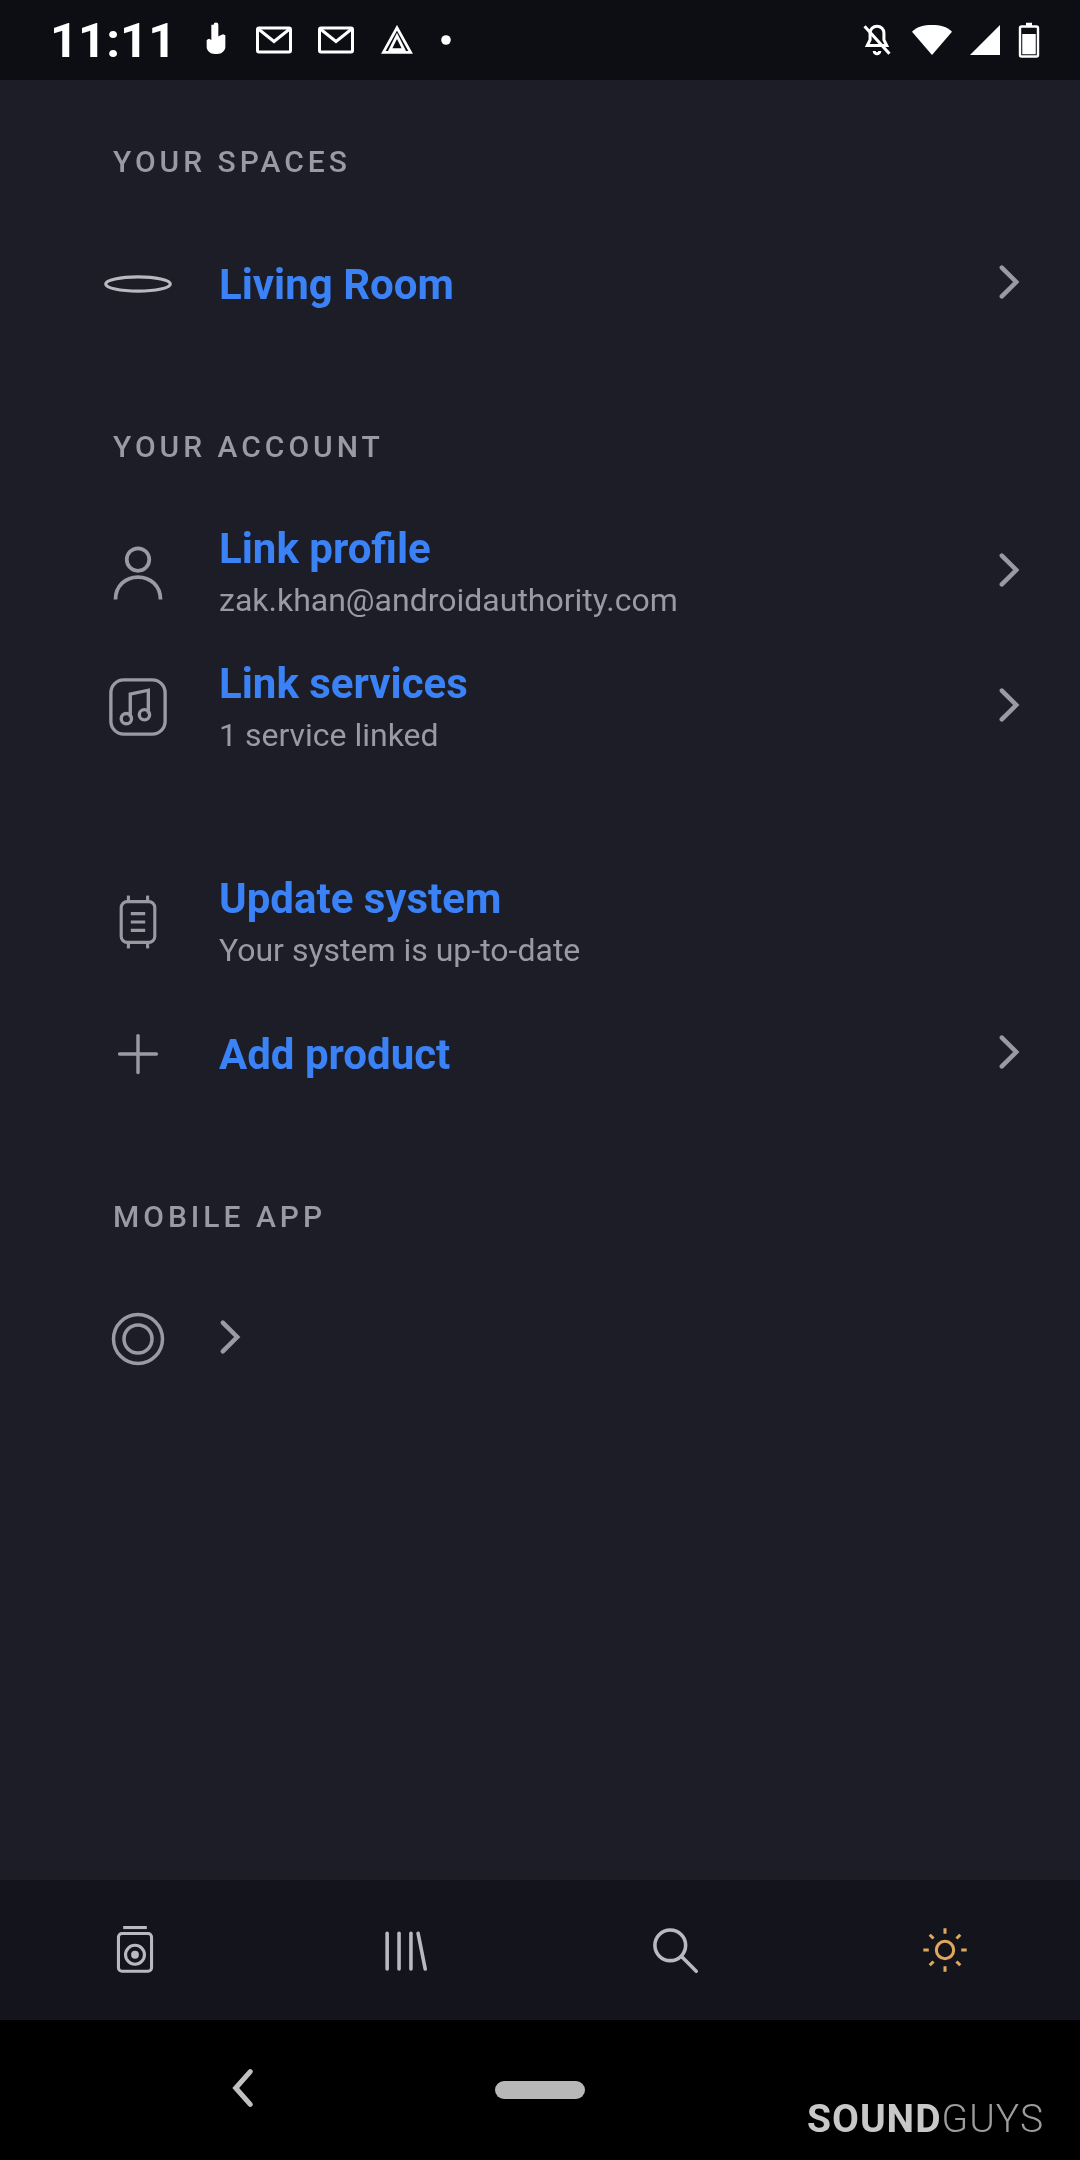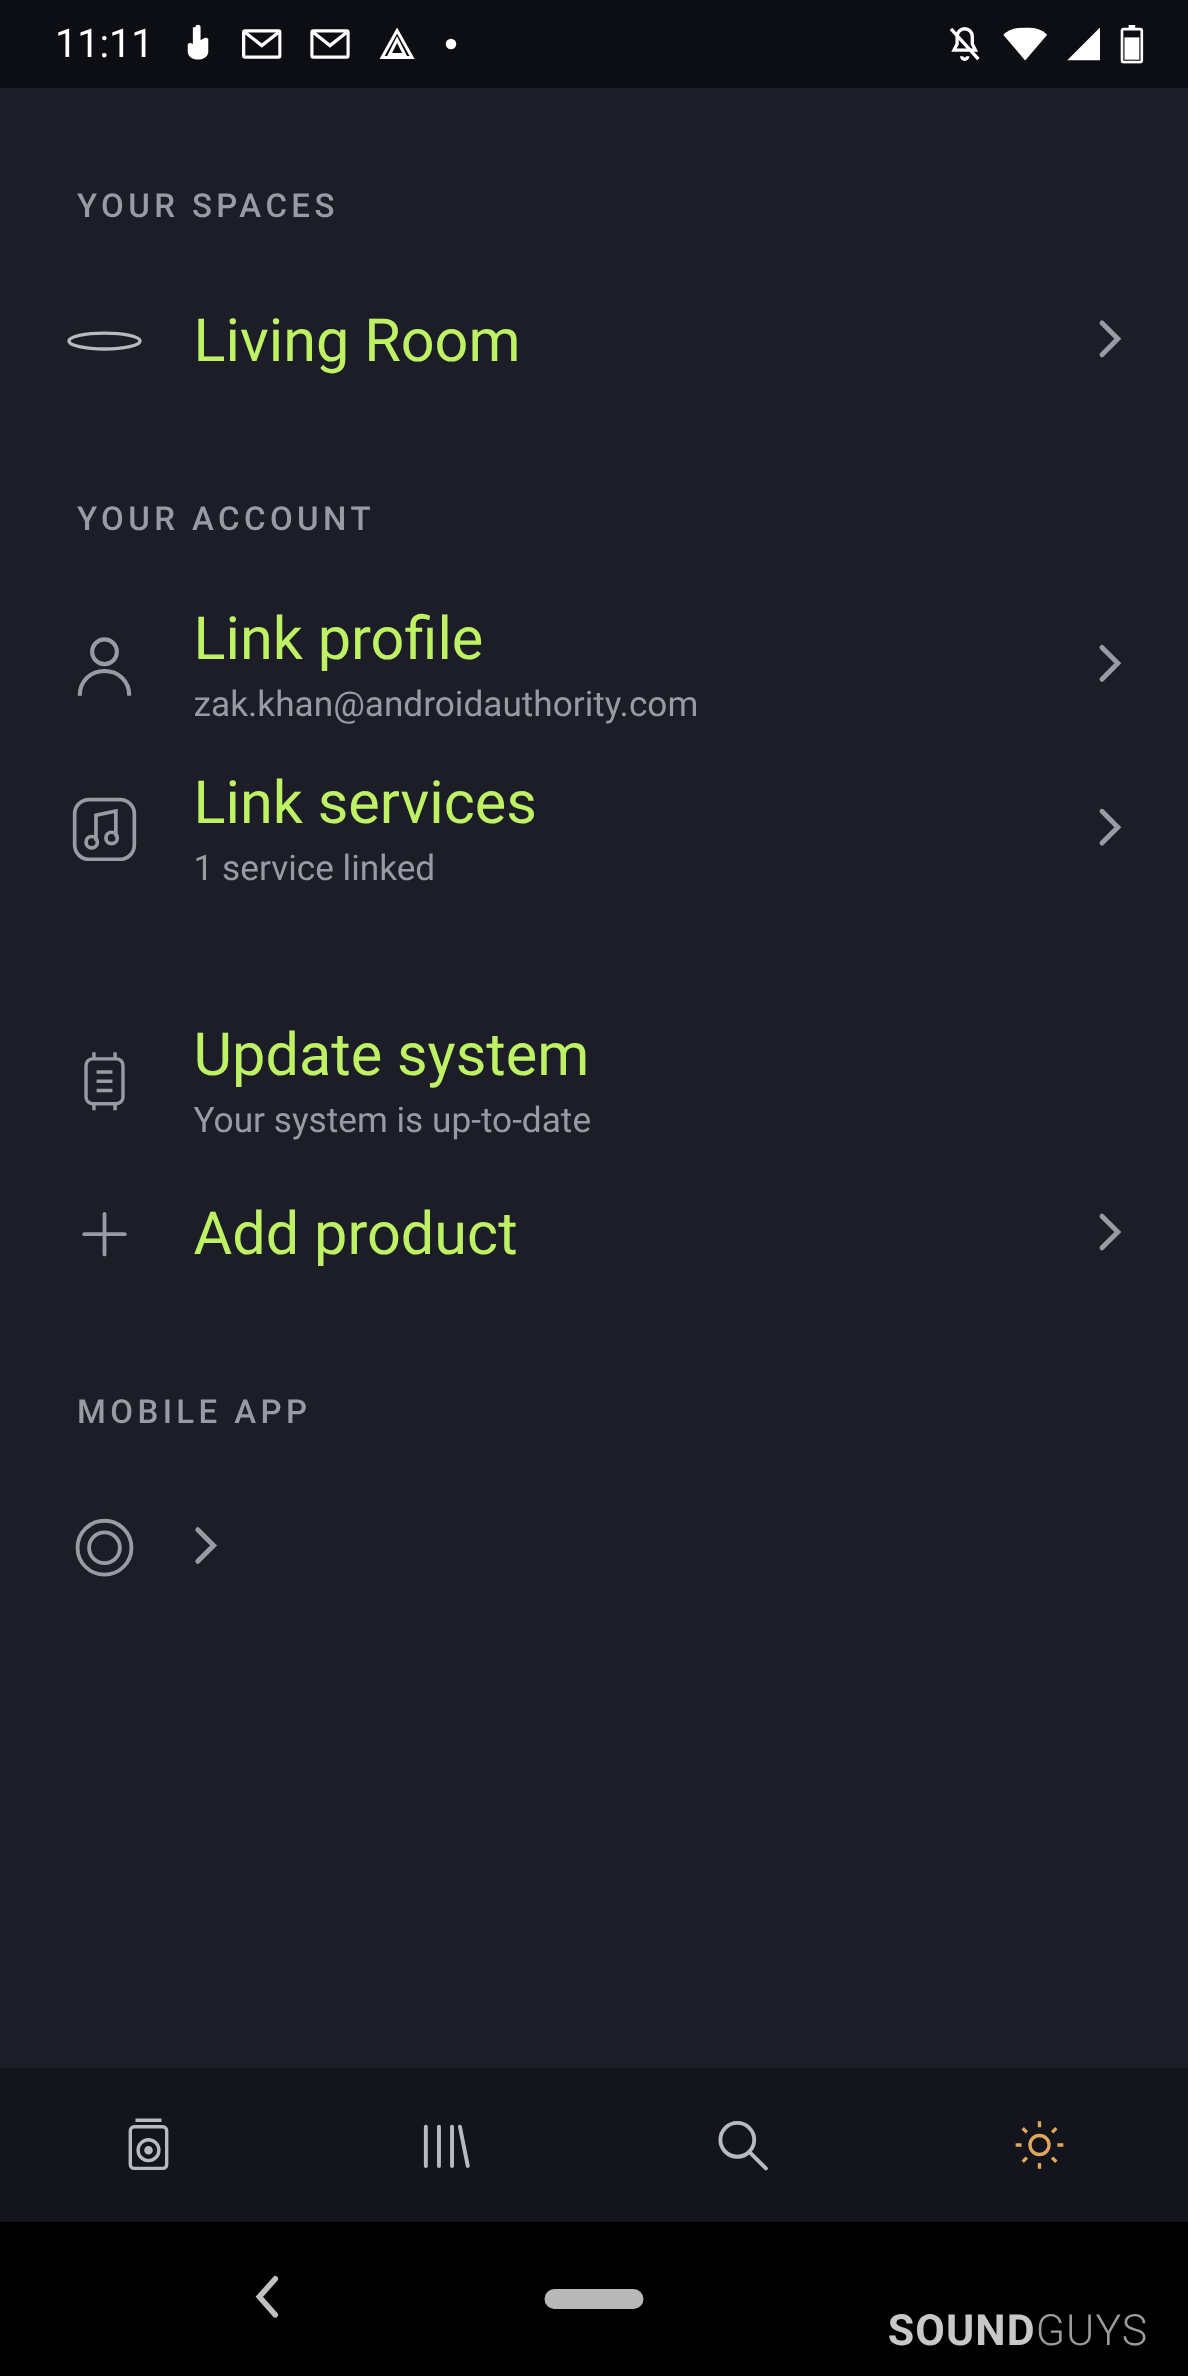--- a/index.html
+++ b/index.html
@@ -21,33 +21,34 @@
   }
   
   .status-bar {
     height: 80px;
     background: #0d0e14;
     display: flex;
     align-items: center;
     justify-content: space-between;
     padding: 0 40px 0 50px;
     color: #fff;
-    font-size: 36px;
-    font-weight: 400;
+    font-size: 49px;
+    font-weight: 700;
   }
   .status-left { display: flex; align-items: center; gap: 26px; }
   .status-right { display: flex; align-items: center; gap: 18px; }
   .status-right svg, .status-left svg { display: block; }
 
   
   .content {
     flex: 1;
     background: #1c1d26;
     overflow: hidden;
-    padding-top: 90px;
+    padding-top: 64px;
+    margin-left: 43px;
   }
   .section-header {
     padding: 0 70px;
     color: #9a9aa5;
     font-size: 30px;
     letter-spacing: 4px;
     font-weight: 500;
     margin-bottom: 40px;
     text-transform: uppercase;
   }
@@ -68,23 +69,23 @@
     flex-shrink: 0;
     color: #97989f;
   }
   .item-text {
     flex: 1;
     display: flex;
     flex-direction: column;
     gap: 8px;
   }
   .item-title {
-    font-size: 54px;
-    color: #bef264;
-    font-weight: 400;
+    font-size: 42px;
+    color: #3b82f6;
+    font-weight: 700;
   }
   .item-sub {
     font-size: 32px;
     color: #9a9aa5;
   }
   .chevron {
     color: #9a9aa5;
     flex-shrink: 0;
   }
   .section-gap { height: 80px; }

